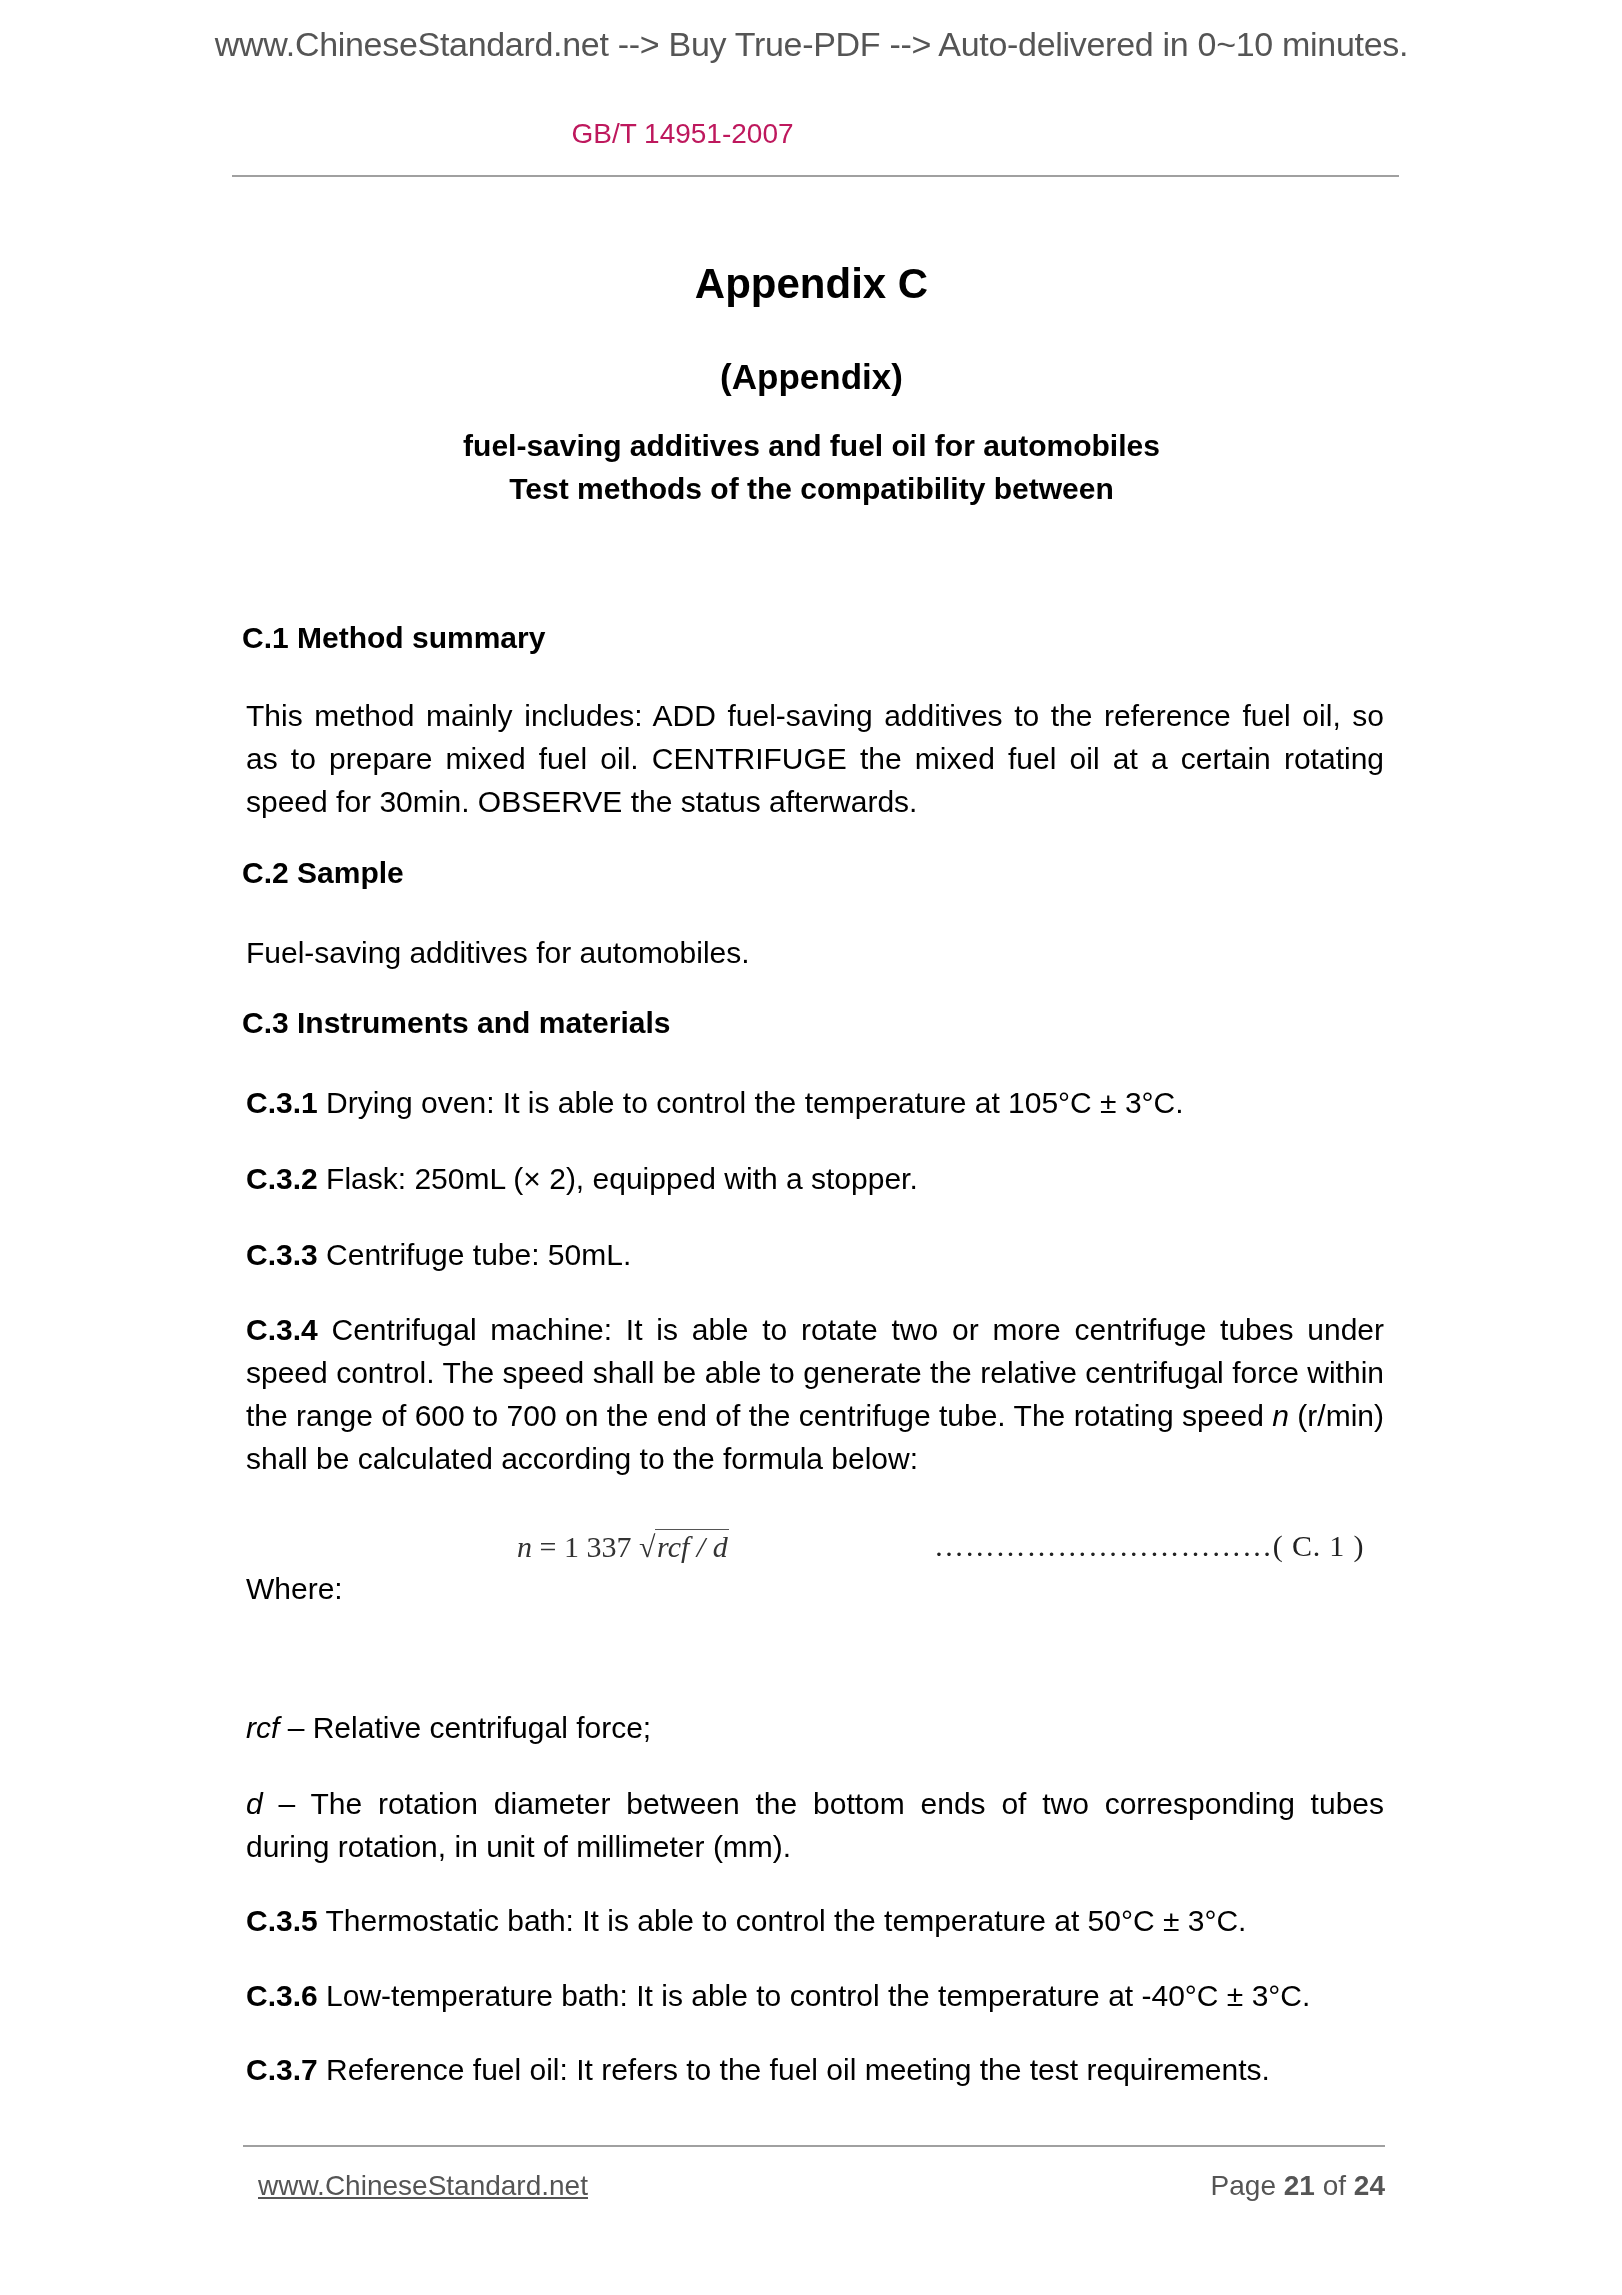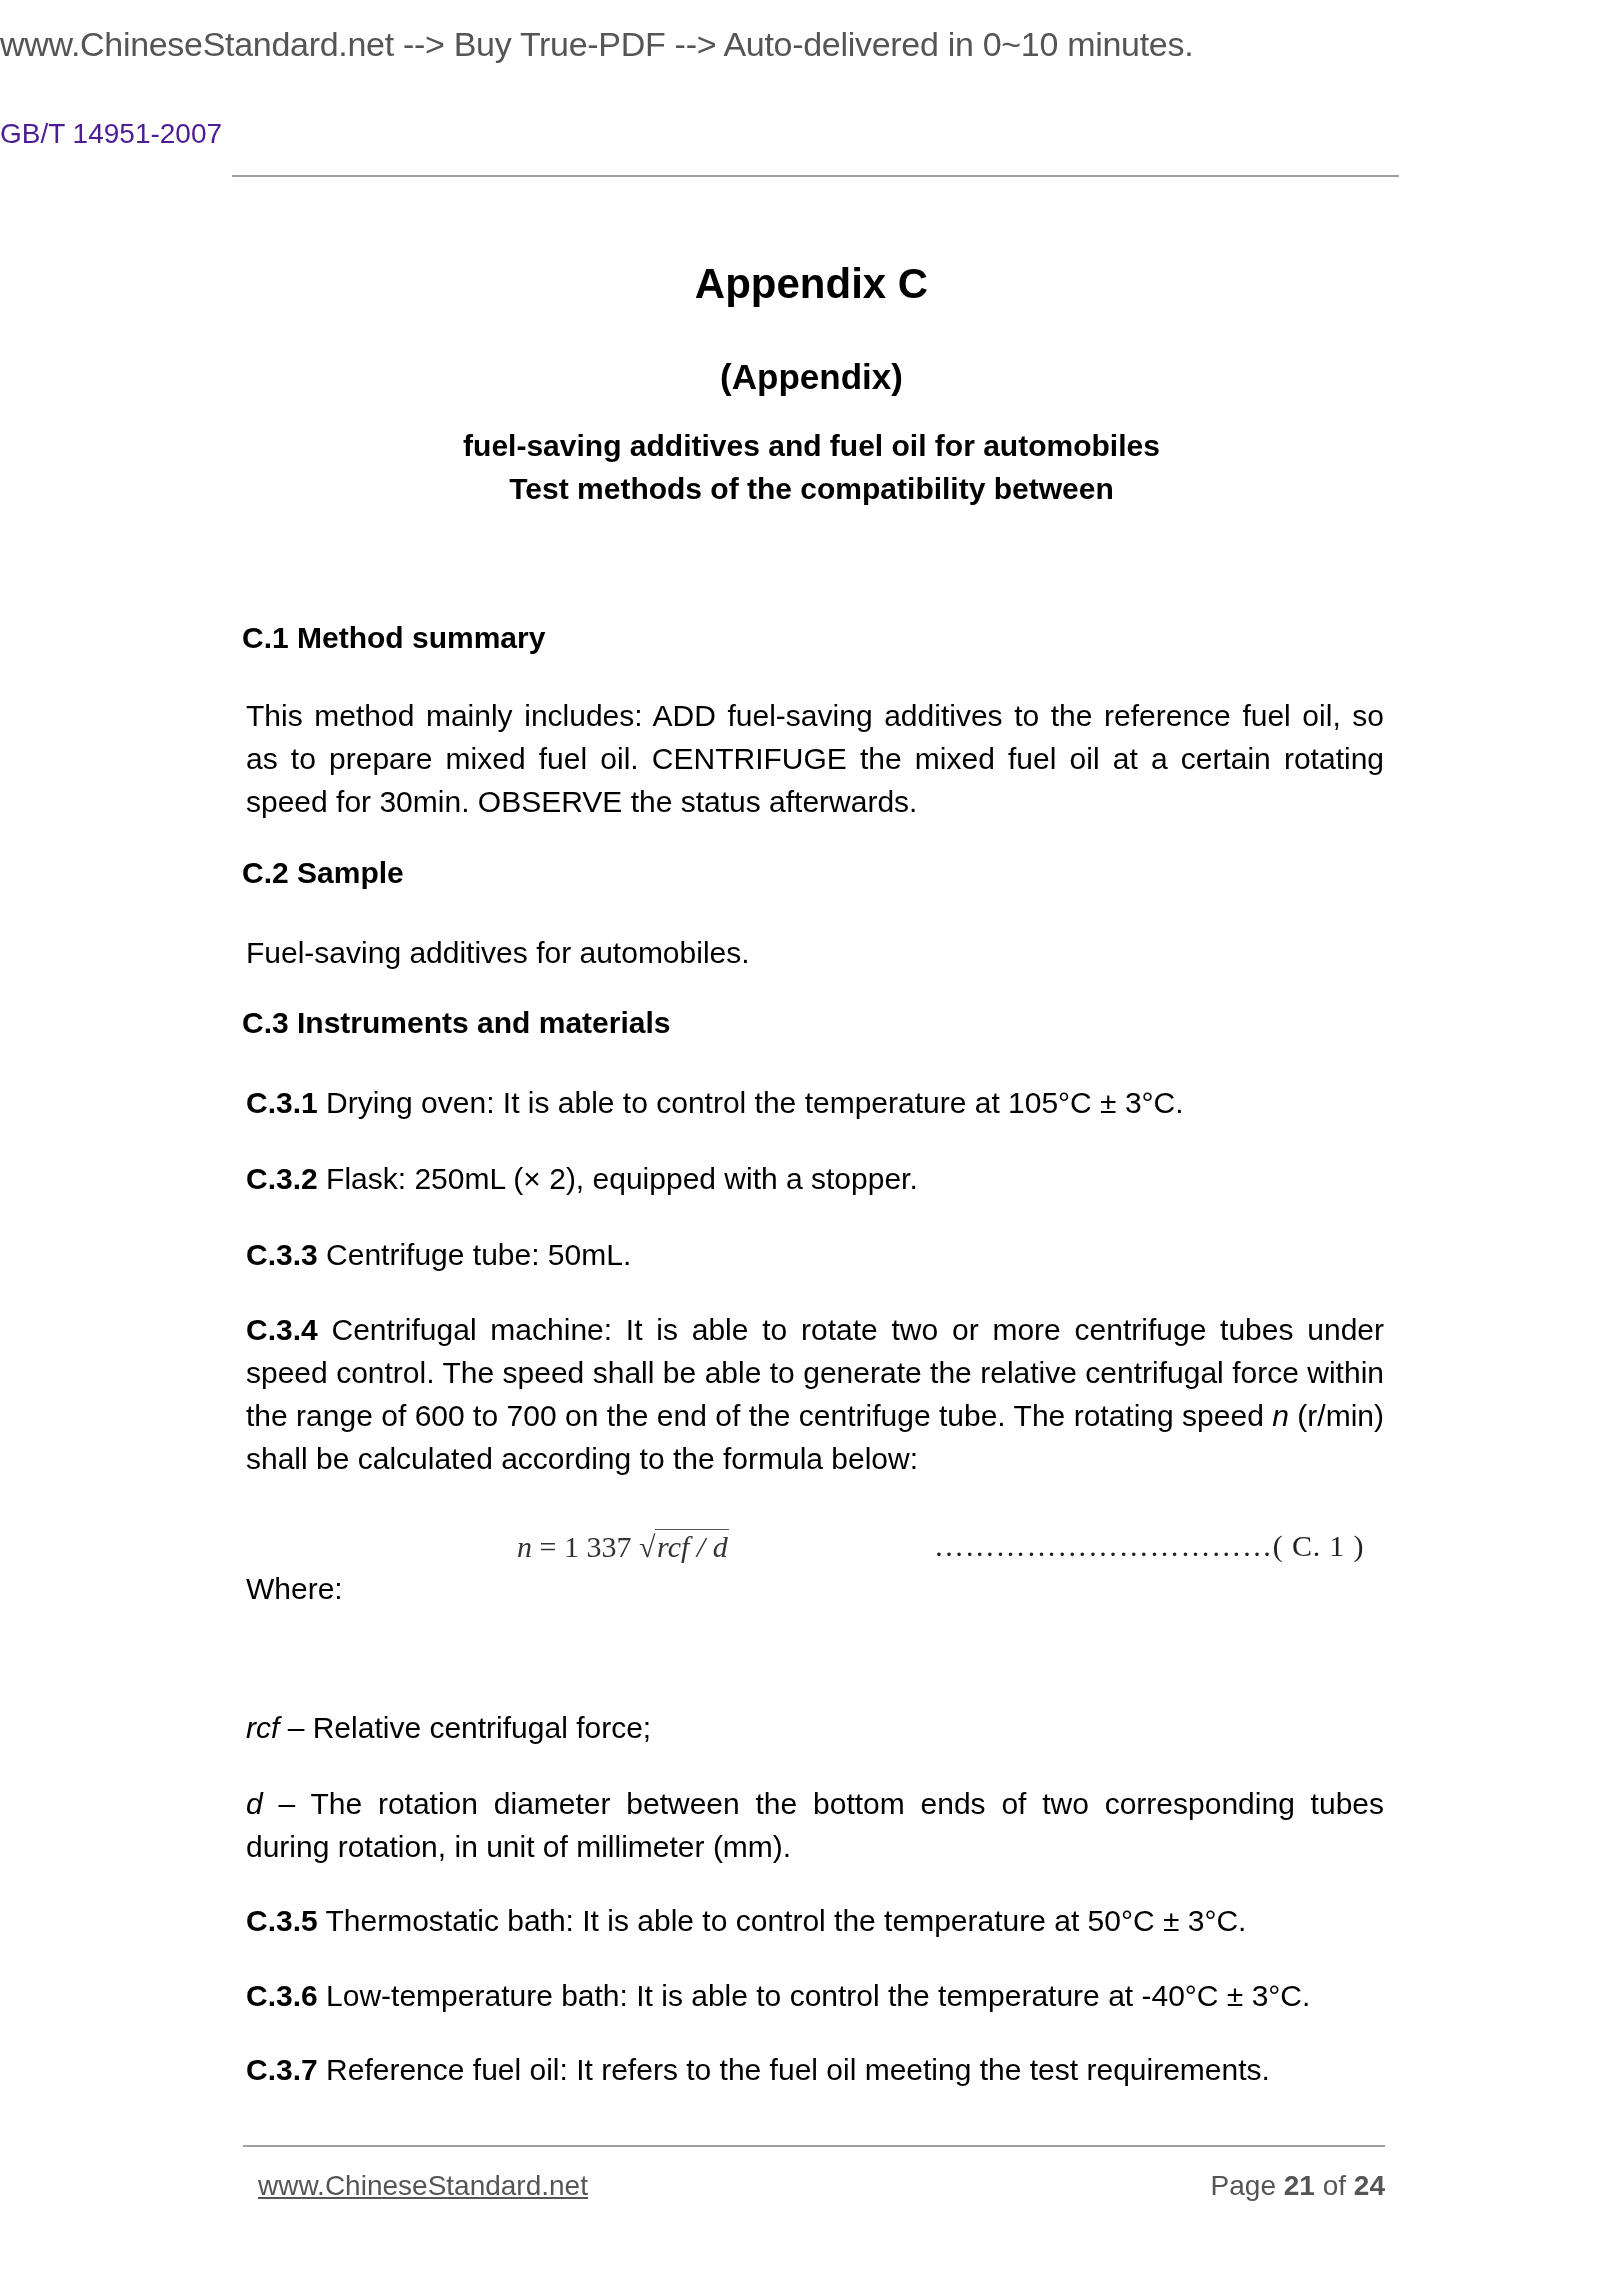--- a/index.html
+++ b/index.html
@@ -13,31 +13,33 @@
       position: relative;
       font-family: "Liberation Sans", sans-serif;
       color: #000000;
       overflow: hidden;
     }
     .header-banner {
       position: absolute;
       top: 25px;
       left: 0;
       width: 1623px;
+      text-align: center;
       font-size: 34px;
       color: #555555;
       letter-spacing: -0.3px;
     }
     .header-std {
       position: absolute;
       top: 118px;
       left: 0;
       width: 1365px;
+      text-align: center;
       font-size: 28px;
-      color: #4c1d95;
+      color: #be185d;
     }
     .header-rule {
       position: absolute;
       top: 175px;
       left: 232px;
       width: 1167px;
       height: 1.7px;
       background: #a0a0a0;
     }
     .title-block {

